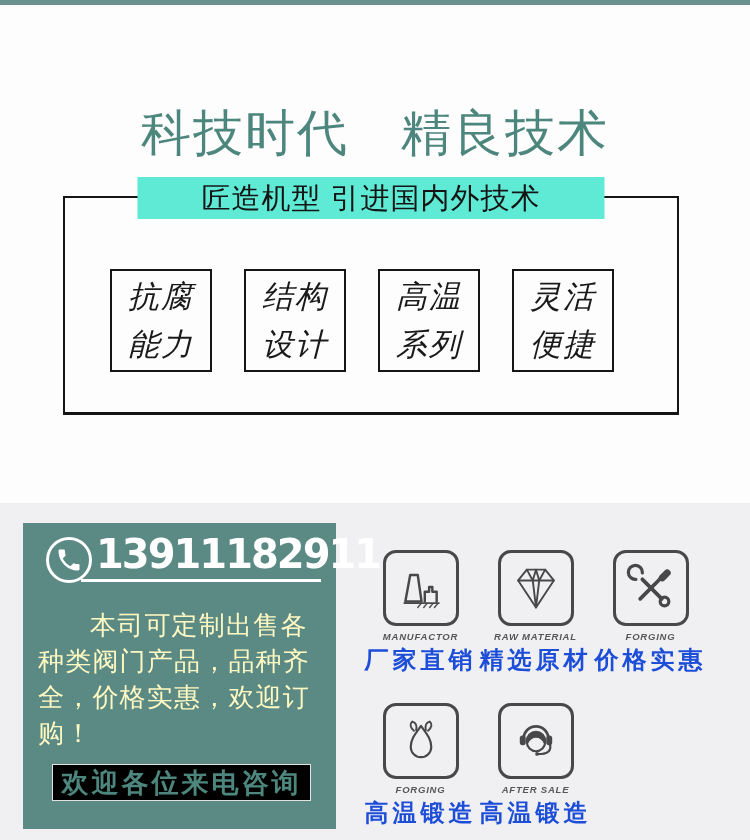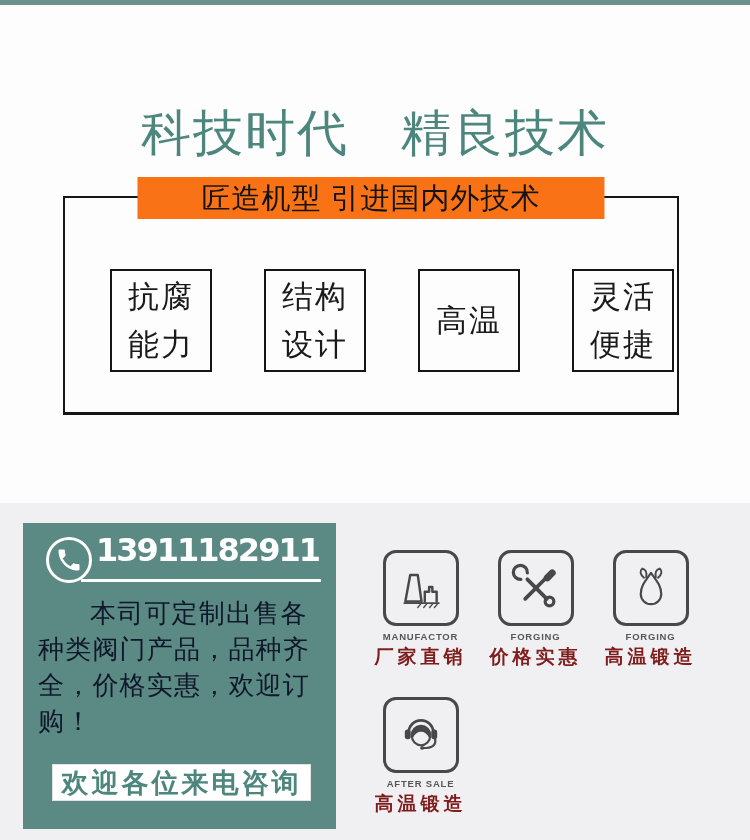--- a/index.html
+++ b/index.html
@@ -9,54 +9,54 @@
 
   .top-bar { position:absolute; left:0; top:0; width:750px; height:5px; background:#6a918b; }
 
   
   .hero-title { position:absolute; left:0; top:100px; width:750px; text-align:center;
     font-size:50px; font-weight:300; letter-spacing:2px; color:#4d867d; }
 
   .outer-box { position:absolute; left:63px; top:196px; width:616px; height:219px;
     border:2px solid #151515; border-bottom-width:3px; }
   .hero-subtitle { position:absolute; top:-21px; left:50%; transform:translateX(-50%);
-    background:#f97316; padding:0 64px; white-space:nowrap;
+    background:#5eead4; padding:0 64px; white-space:nowrap;
     font-size:29px; line-height:42px; letter-spacing:1px; color:#141414; }
 
-  .features { position:absolute; left:45px; top:71px; display:flex; gap:52px; }
+  .features { position:absolute; left:45px; top:71px; display:flex; gap:32px;font-style:italic; }
   .feature { width:102px; height:103px; border:2px solid #151515; background:#fdfdfe;
     display:flex; flex-direction:column; align-items:center; justify-content:center;
     font-size:31px; line-height:48px; letter-spacing:2px; color:#1a1a1a; }
 
   
   .lower { position:absolute; left:0; top:503px; width:750px; height:337px; background:#f0eff2; }
 
   
   .contact { position:absolute; left:23px; top:20px; width:313px; height:306px; background:#5b8983; color:#fff; }
   .phone-icon-wrap { position:absolute; left:23px; top:14px; width:46px; height:46px;
     border:3px solid #fff; border-radius:50%; display:flex; align-items:center; justify-content:center; }
-  .phone-number { position:absolute; left:73px; top:8px; font-size:32px; font-weight:bold;
+  .phone-number { position:absolute; left:73px; top:8px; font-size:40px; font-weight:bold;
     letter-spacing:-2px; color:#fff; font-family:"DejaVu Sans","Liberation Sans",sans-serif; }
   .phone-underline { position:absolute; left:58px; right:15px; top:56px; height:3px; background:#ffffff; }
 
-  .contact-desc { position:absolute; left:15px; right:13px; top:72px;
-    font-size:26px; line-height:36px; letter-spacing:1.2px; text-indent:2em; color:#0f172a; }
+  .contact-desc { position:absolute; left:15px; right:13px; top:84px;
+    font-size:26px; line-height:36px; letter-spacing:1.2px; text-indent:2em; color:#fef9c3; }
 
   .contact-cta { position:absolute; left:29px; top:241px; width:259px; height:37px;
-    background:#ffffff; border:1px solid #e2e2e2; display:flex; align-items:center; justify-content:center;
+    background:#000000; border:1px solid #e2e2e2; display:flex; align-items:center; justify-content:center;
     font-size:27px; font-weight:bold; letter-spacing:3px; color:#4d867d; }
 
   
   .badges { position:absolute; left:363px; top:47px; width:345px;
     display:grid; grid-template-columns:repeat(3,1fr); row-gap:27px; }
   .badge { display:flex; flex-direction:column; align-items:center; }
   .badge-frame { width:76px; height:76px; border:3px solid #48484b; border-radius:13px;
     display:flex; align-items:center; justify-content:center; background:transparent; }
-  .badge-en { margin-top:5px; font-size:9.5px; font-weight:bold; letter-spacing:0.8px; color:#565659; white-space:nowrap; }
-  .badge-zh { margin-top:2px; font-size:19px; font-weight:bold; letter-spacing:4px; color:#7f1d1d; white-space:nowrap;text-align:center; }
+  .badge-en { margin-top:5px; font-size:9.5px; font-weight:bold; letter-spacing:0.8px; color:#565659; white-space:nowrap;font-style:italic; }
+  .badge-zh { margin-top:2px; font-size:24px; font-weight:bold; letter-spacing:4px; color:#1d4ed8; white-space:nowrap;text-align:center; }
   .badge-frame svg { display:block; }
 </style>
 </head>
 <body>
 
 <div class="page">
 
   <div class="top-bar"></div>
 
   <div class="hero-title">科技时代　精良技术</div>
@@ -67,20 +67,21 @@
       <div class="feature">
         <span>抗腐</span>
         <span>能力</span>
       </div>
       <div class="feature">
         <span>结构</span>
         <span>设计</span>
       </div>
       <div class="feature">
         <span>高温</span>
+        <span>系列</span>
       </div>
       <div class="feature">
         <span>灵活</span>
         <span>便捷</span>
       </div>
     </div>
   </div>
 
   <div class="lower">
 
@@ -104,20 +105,32 @@
             <path d="M21 75 L30 26 H44 L51 75 Z"></path>
             <path d="M57 75 V57 H65 V48 H71 V57 H79 V75"></path>
             <path d="M19 78 H83" stroke-width="3.5"></path>
             <path d="M50 79 l-6 7 M61 79 l-6 7 M72 79 l-6 7 M81 79 l-6 7" stroke-width="2.5"></path>
           </svg>
         </div>
         <div class="badge-en">MANUFACTOR</div>
         <div class="badge-zh">厂家直销</div>
       </div>
 
+      <div class="badge">
+        <div class="badge-frame">
+          <svg width="54" height="54" viewBox="0 0 100 100" fill="none" stroke="#48484b" stroke-width="3.5" stroke-linecap="round" stroke-linejoin="round">
+            <path d="M17 36 L33 16 H67 L83 36 L50 86 Z"></path>
+            <path d="M17 36 H83"></path>
+            <path d="M33 16 L44 36 M50 16 L44 36 M50 16 L56 36 M67 16 L56 36"></path>
+            <path d="M44 36 L50 86 L56 36"></path>
+          </svg>
+        </div>
+        <div class="badge-en">RAW MATERIAL</div>
+        <div class="badge-zh">精选原材</div>
+      </div>
 
 
       <div class="badge">
         <div class="badge-frame">
           <svg width="54" height="54" viewBox="0 0 100 100" fill="none" stroke="#48484b" stroke-linecap="round" stroke-linejoin="round">
             <path d="M34 34 L70 70" stroke-width="7"></path>
             <path d="M34 22 A13 13 0 1 0 22 34" stroke-width="6"></path>
             <circle cx="75" cy="75" r="8" stroke-width="6"></circle>
             <path d="M30 70 L68 32" stroke-width="7"></path>
             <path d="M71 31 L80 22" stroke-width="13"></path>

